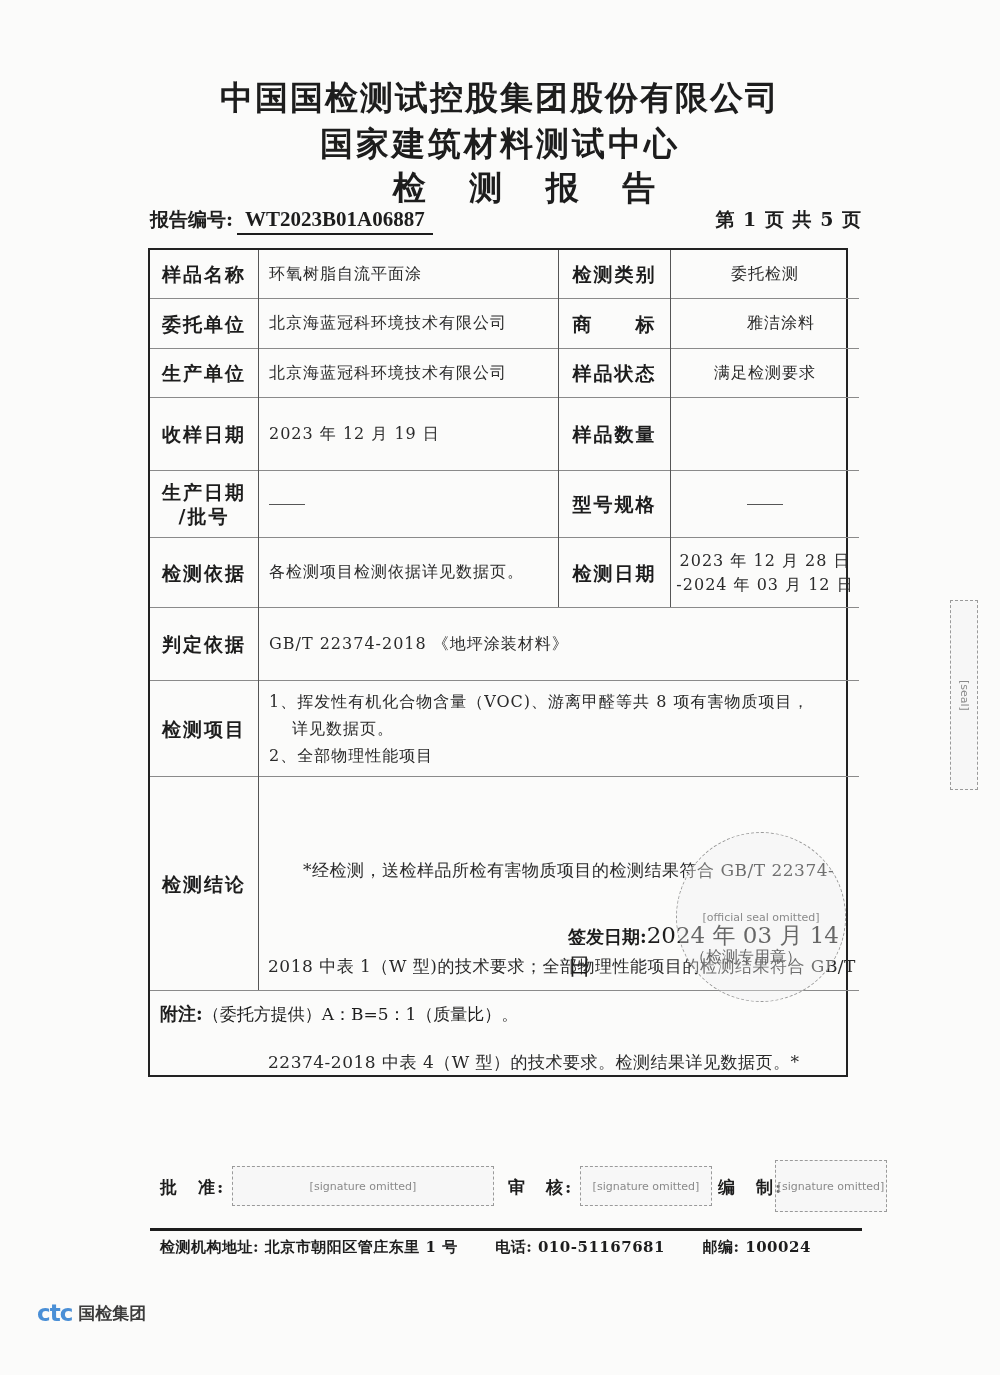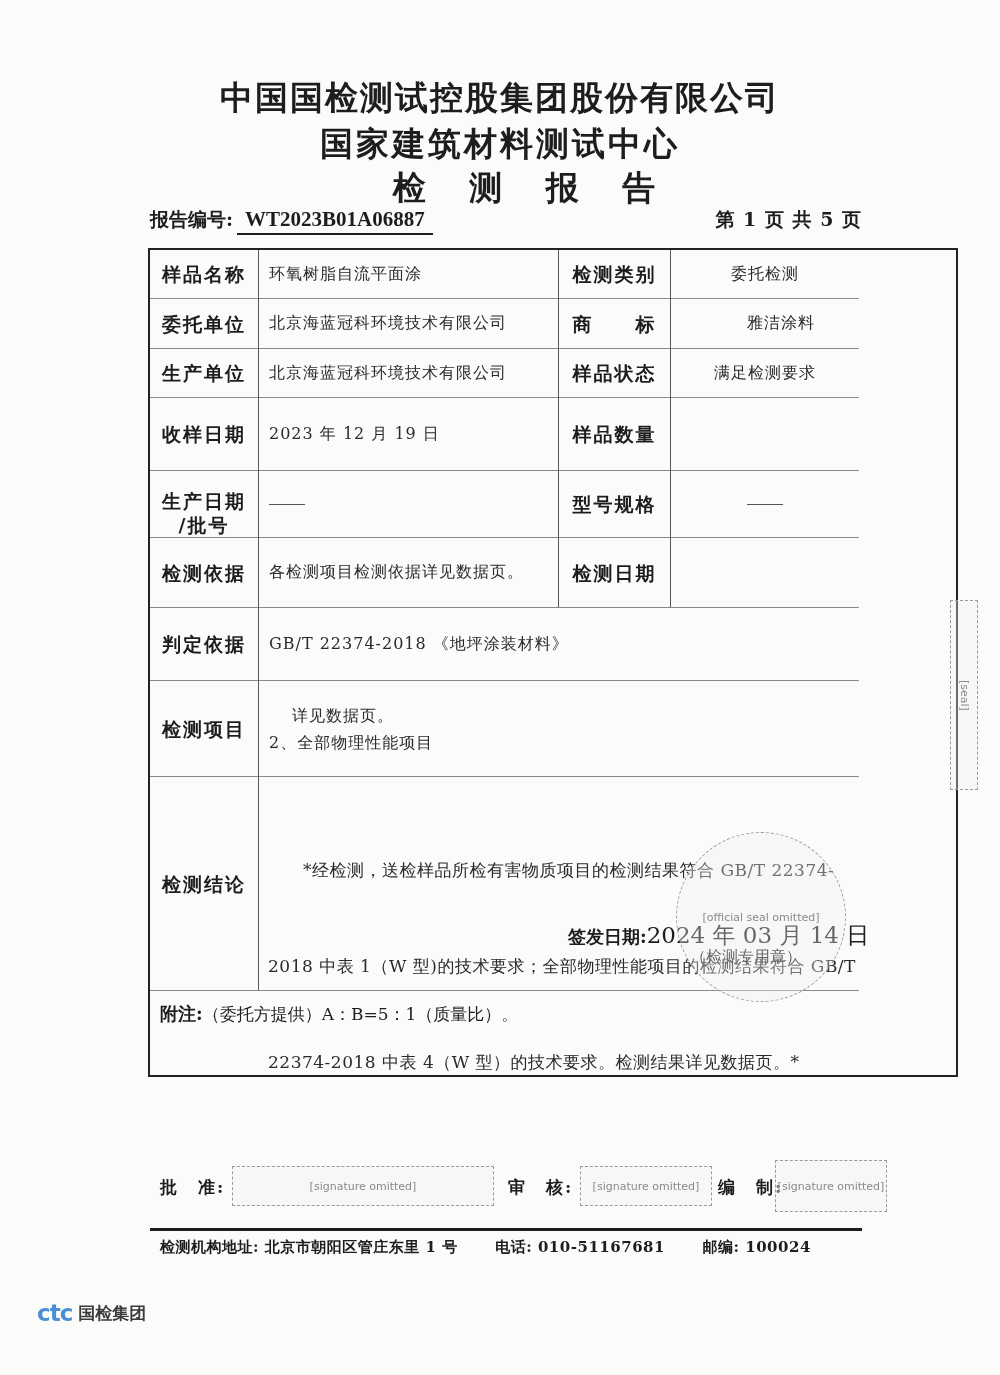--- a/index.html
+++ b/index.html
@@ -10,29 +10,29 @@
     color: #1d1d1d;
   }
   .abs { position: absolute; }
   .title1 { left: 0; width: 1000px; top: 76px; text-align: center; font-size: 33px; font-weight: bold; letter-spacing: 2px; }
   .title2 { left: 0; width: 1000px; top: 122px; text-align: center; font-size: 33px; font-weight: bold; letter-spacing: 3px; }
   .title3 { left: 0; width: 1000px; top: 166px; text-align: center; font-size: 33px; font-weight: bold; letter-spacing: 16px; margin-left: 32px; }
   .report-no { left: 150px; top: 207px; font-size: 19px; font-weight: bold; }
   .report-no .num { display: inline-block; border-bottom: 2px solid #1d1d1d; padding: 0 8px 1px 8px; margin-left: 4px; font-family: "Liberation Serif", serif; font-size: 21px; }
   .page-no { right: 138px; top: 207px; font-size: 19px; font-weight: bold; letter-spacing: 1px; }
 
-  .table { left: 148px; top: 248px; width: 810px; height: 829px; border: 2px solid #222; box-sizing: border-box; }
+  .table { left: 148px; top: 248px; width: 700px; height: 829px; border: 2px solid #222; box-sizing: border-box; }
   .hline { position: absolute; left: 0; height: 1px; background: #8a8a8a; }
   .vline { position: absolute; width: 1px; background: #555; }
 
   .cell { position: absolute; display: flex; align-items: center; box-sizing: border-box; }
   .lbl { justify-content: center; font-size: 19px; font-weight: bold; letter-spacing: 2px; text-align: center; line-height: 26px; }
   .val { font-size: 16px; padding-left: 10px; letter-spacing: 1px; color: #2a2a2a; }
   .val.center { justify-content: center; padding-left: 0; text-align: center; }
-  .multi { flex-direction: column; justify-content: flex-end; line-height: 24px; }
+  .multi { flex-direction: column; justify-content: center; line-height: 24px; }
   .dash { display: inline-block; width: 36px; height: 1px; background: #555; }
 
   .para { font-size: 17px; line-height: 32px; color: #2a2a2a; letter-spacing: 0.5px; }
   .issue { font-size: 18px; font-weight: bold; }
   .issue .d { font-weight: normal; font-size: 23px; }
 
   .placeholder {
     position: absolute; box-sizing: border-box;
     border: 1px dashed #9a9a9a; color: #8a8a8a;
     font-family: "DejaVu Sans", sans-serif; font-size: 11px;
@@ -102,26 +102,31 @@
     <span class="dash"></span>
   </div>
   <div class="cell lbl" style="left:409px;top:221px;width:111px;height:66px;">型号规格</div>
   <div class="cell val center" style="left:521px;top:221px;width:188px;height:66px;">
     <span class="dash"></span>
   </div>
 
   <div class="cell lbl" style="left:0;top:288px;width:108px;height:69px;">检测依据</div>
   <div class="cell lbl" style="left:409px;top:288px;width:111px;height:69px;">检测日期</div>
   <div class="cell val" style="left:109px;top:288px;width:299px;height:69px;">各检测项目检测依据详见数据页。</div>
+  <div class="cell val center multi" style="left:521px;top:288px;width:188px;height:69px;">
+    <div>2023 年 12 月 28 日</div>
+    <div>-2024 年 03 月 12 日</div>
+  </div>
 
   <div class="cell lbl" style="left:0;top:358px;width:108px;height:72px;">判定依据</div>
   <div class="cell val" style="left:109px;top:358px;width:600px;height:72px;">GB/T 22374-2018 《地坪涂装材料》</div>
 
   <div class="cell lbl" style="left:0;top:431px;width:108px;height:95px;">检测项目</div>
   <div class="cell val" style="left:109px;top:431px;width:600px;height:95px;flex-direction:column;align-items:flex-start;justify-content:center;line-height:27px;white-space:pre;">
+    <div>1、挥发性有机化合物含量（VOC)、游离甲醛等共 8 项有害物质项目，</div>
     <div>　 详见数据页。</div>
     <div>2、全部物理性能项目</div>
   </div>
 
   <div class="cell lbl" style="left:0;top:527px;width:108px;height:213px;">检测结论</div>
   <div class="abs para" style="left:118px;top:540px;width:585px;white-space:pre;">
     <div>　　*经检测，送检样品所检有害物质项目的检测结果符合 GB/T 22374-</div>
     <div>2018 中表 1（W 型)的技术要求；全部物理性能项目的检测结果符合 GB/T</div>
     <div>22374-2018 中表 4（W 型）的技术要求。检测结果详见数据页。*</div>
   </div>

